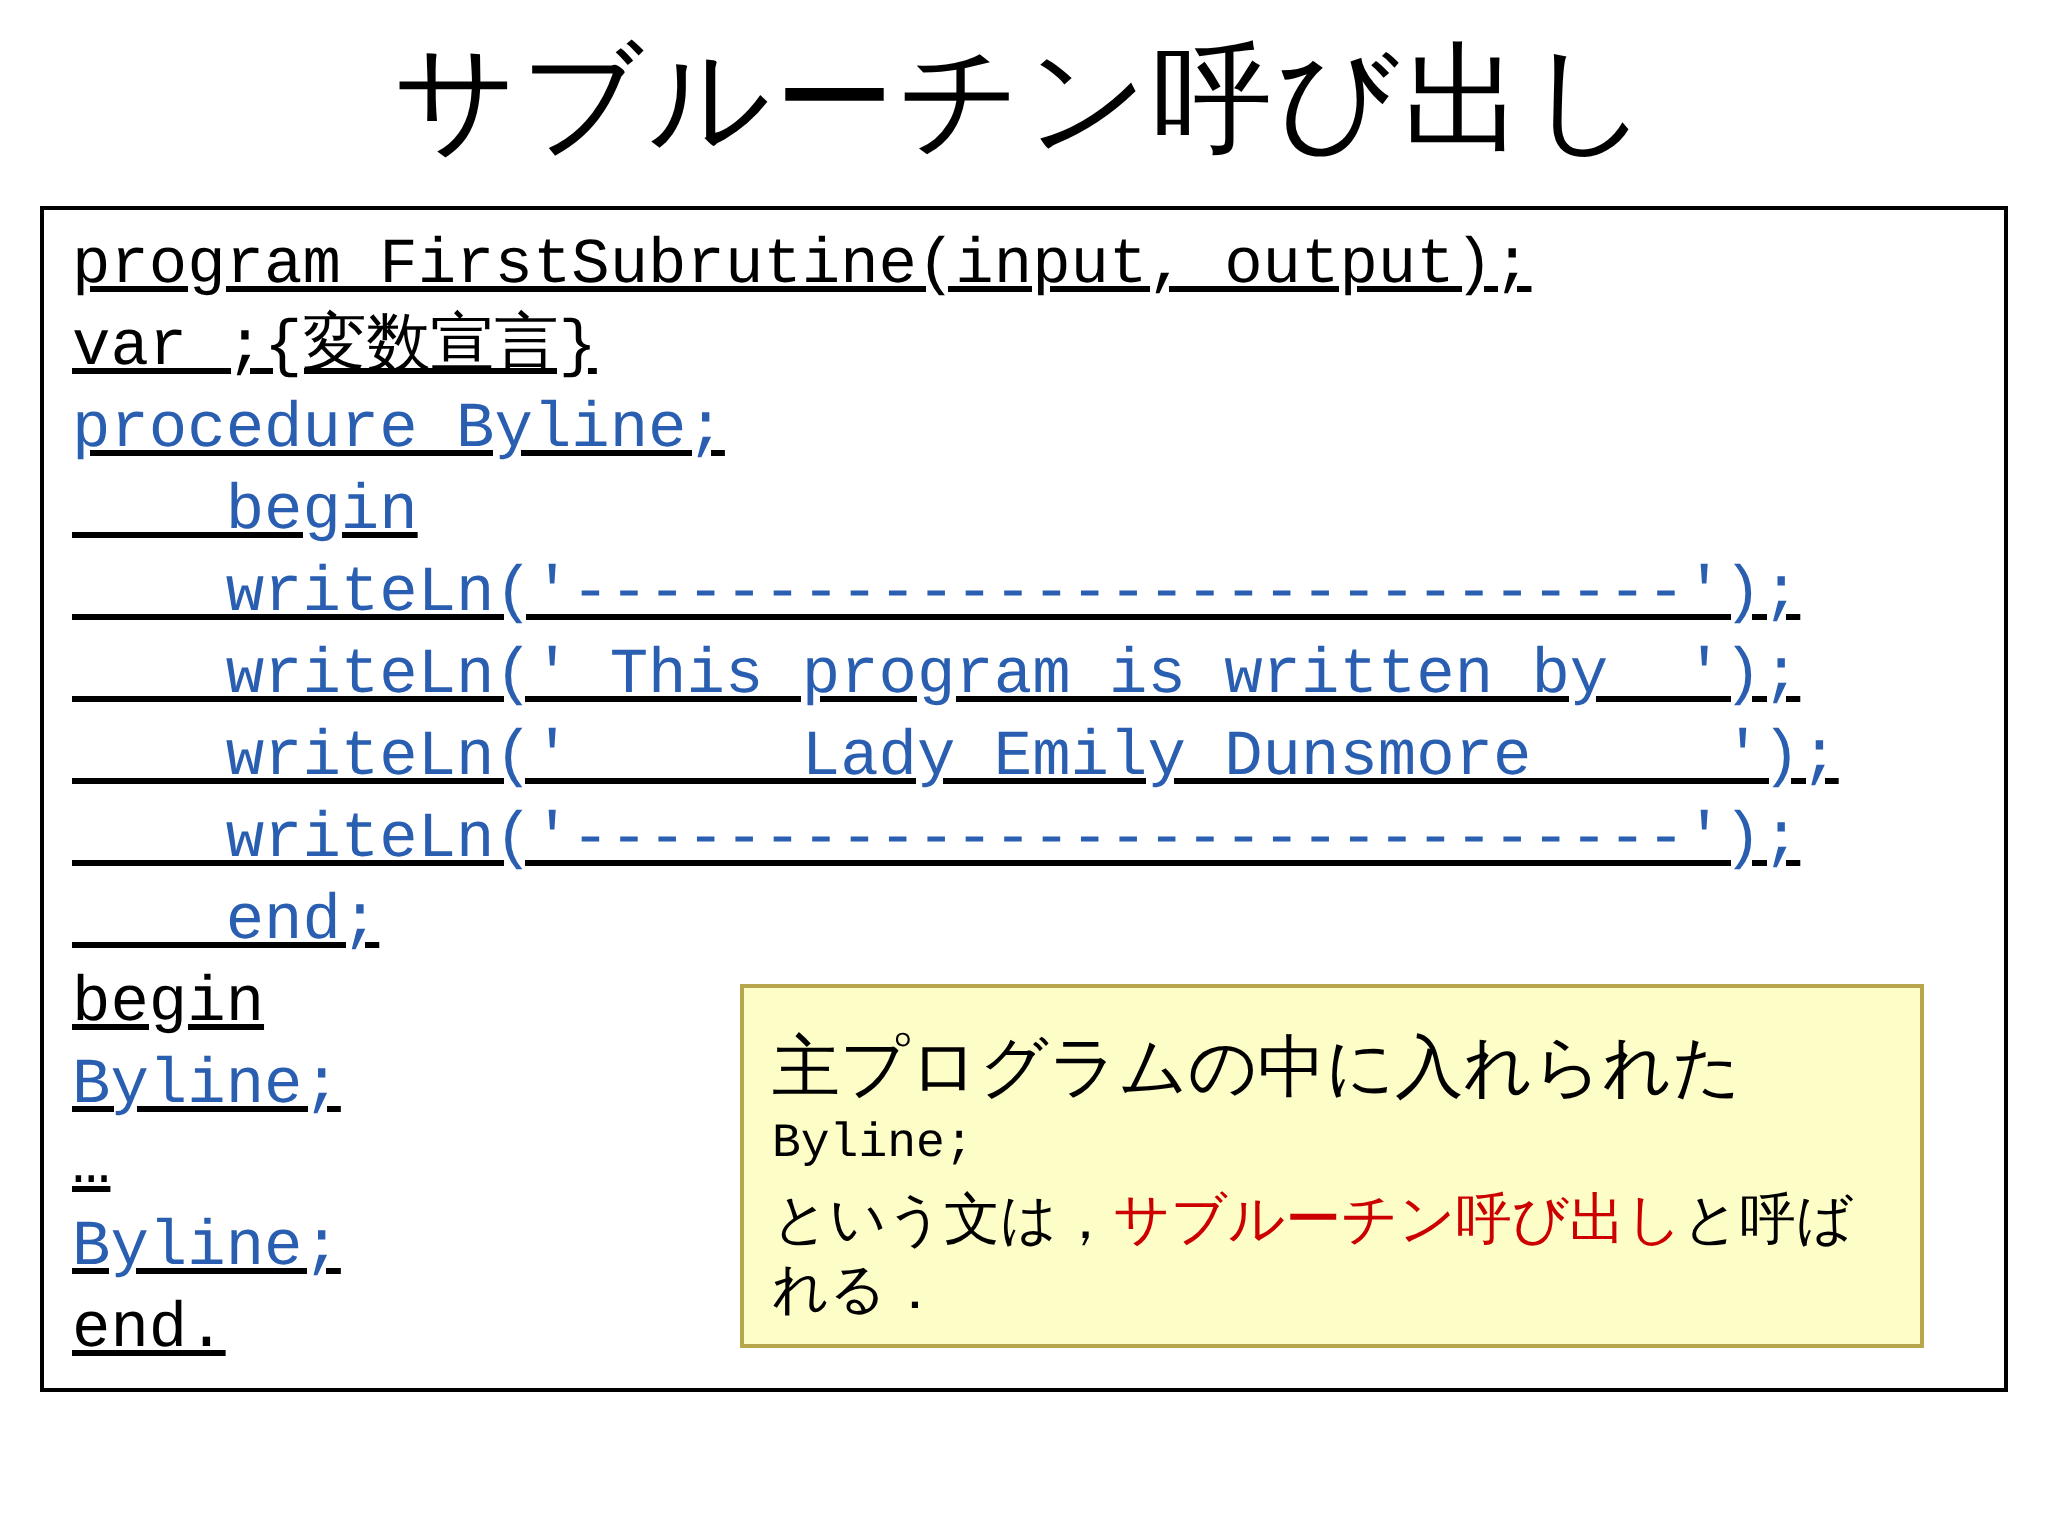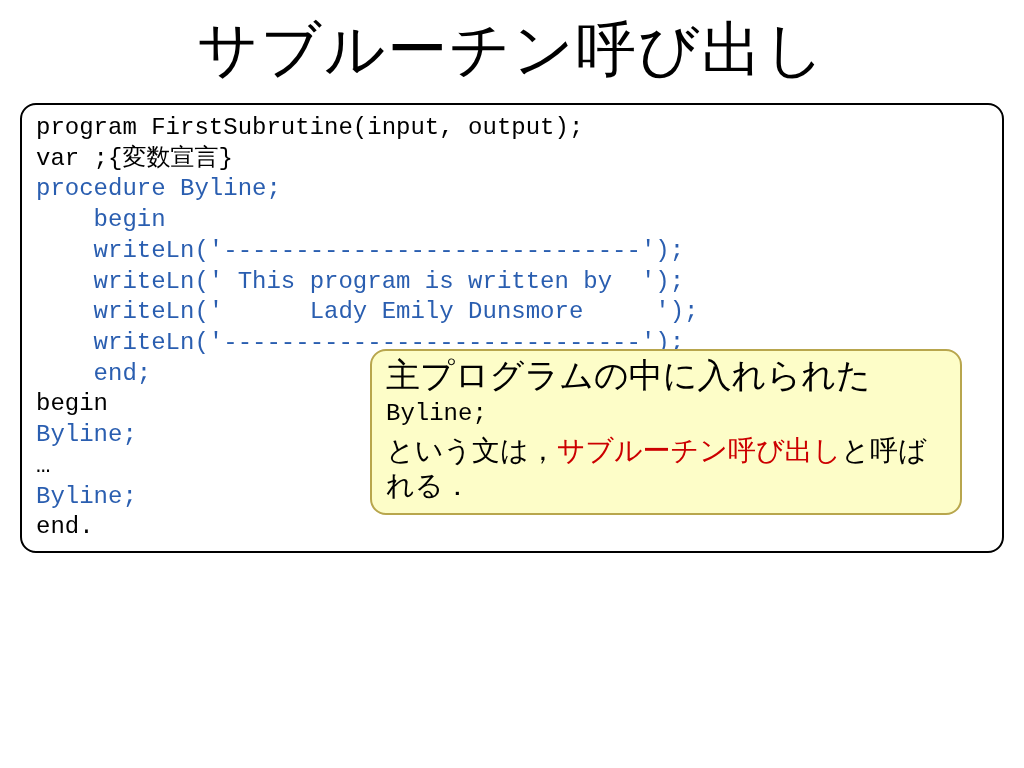--- a/index.html
+++ b/index.html
@@ -1,15 +1,15 @@
 <!DOCTYPE html>
 <html><head>
 <meta charset="utf-8">
 <style>
-  * { margin: 0; padding: 0; box-sizing: border-box; border-radius: 16px; }
+  * { margin: 0; padding: 0; box-sizing: border-box; }
   body {
     width: 1024px;
     height: 768px;
     background: #ffffff;
     font-family: "Hiragino Kaku Gothic Pro", "Meiryo", sans-serif;
     overflow: hidden;
   }
   .slide {
     width: 100%;
     height: 100%;
@@ -25,35 +25,36 @@
     letter-spacing: 2px;
   }
   .code-box {
     border: 2px solid #000;
     padding: 8px 14px 8px 14px;
     background: #fff;
     position: relative;
   }
   .code-content {
     font-family: "Andale Mono", "Consolas", "Courier New", monospace;
-    font-size: 24px;
+    font-size: 32px;
     line-height: 1.28;
     white-space: pre;
+    text-decoration: underline;
   }
   .black { color: #000; }
   .blue { color: #2a5eb0; }
   .red { color: #c00; }
   .callout {
     position: absolute;
     right: 40px;
-    bottom: 36px;
+    bottom: 20px;
     width: 592px;
     background: #fdfdc8;
     border: 2px solid #b8a64d;
-    padding: 4px 14px 10px 14px;
+    padding: 20px 14px 10px 14px;
   }
   .callout-line1 {
     font-size: 34px;
     color: #000;
     line-height: 1.2;
   }
   .callout-code {
     font-family: "Andale Mono", "Consolas", "Courier New", monospace;
     font-size: 24px;
     color: #000;

